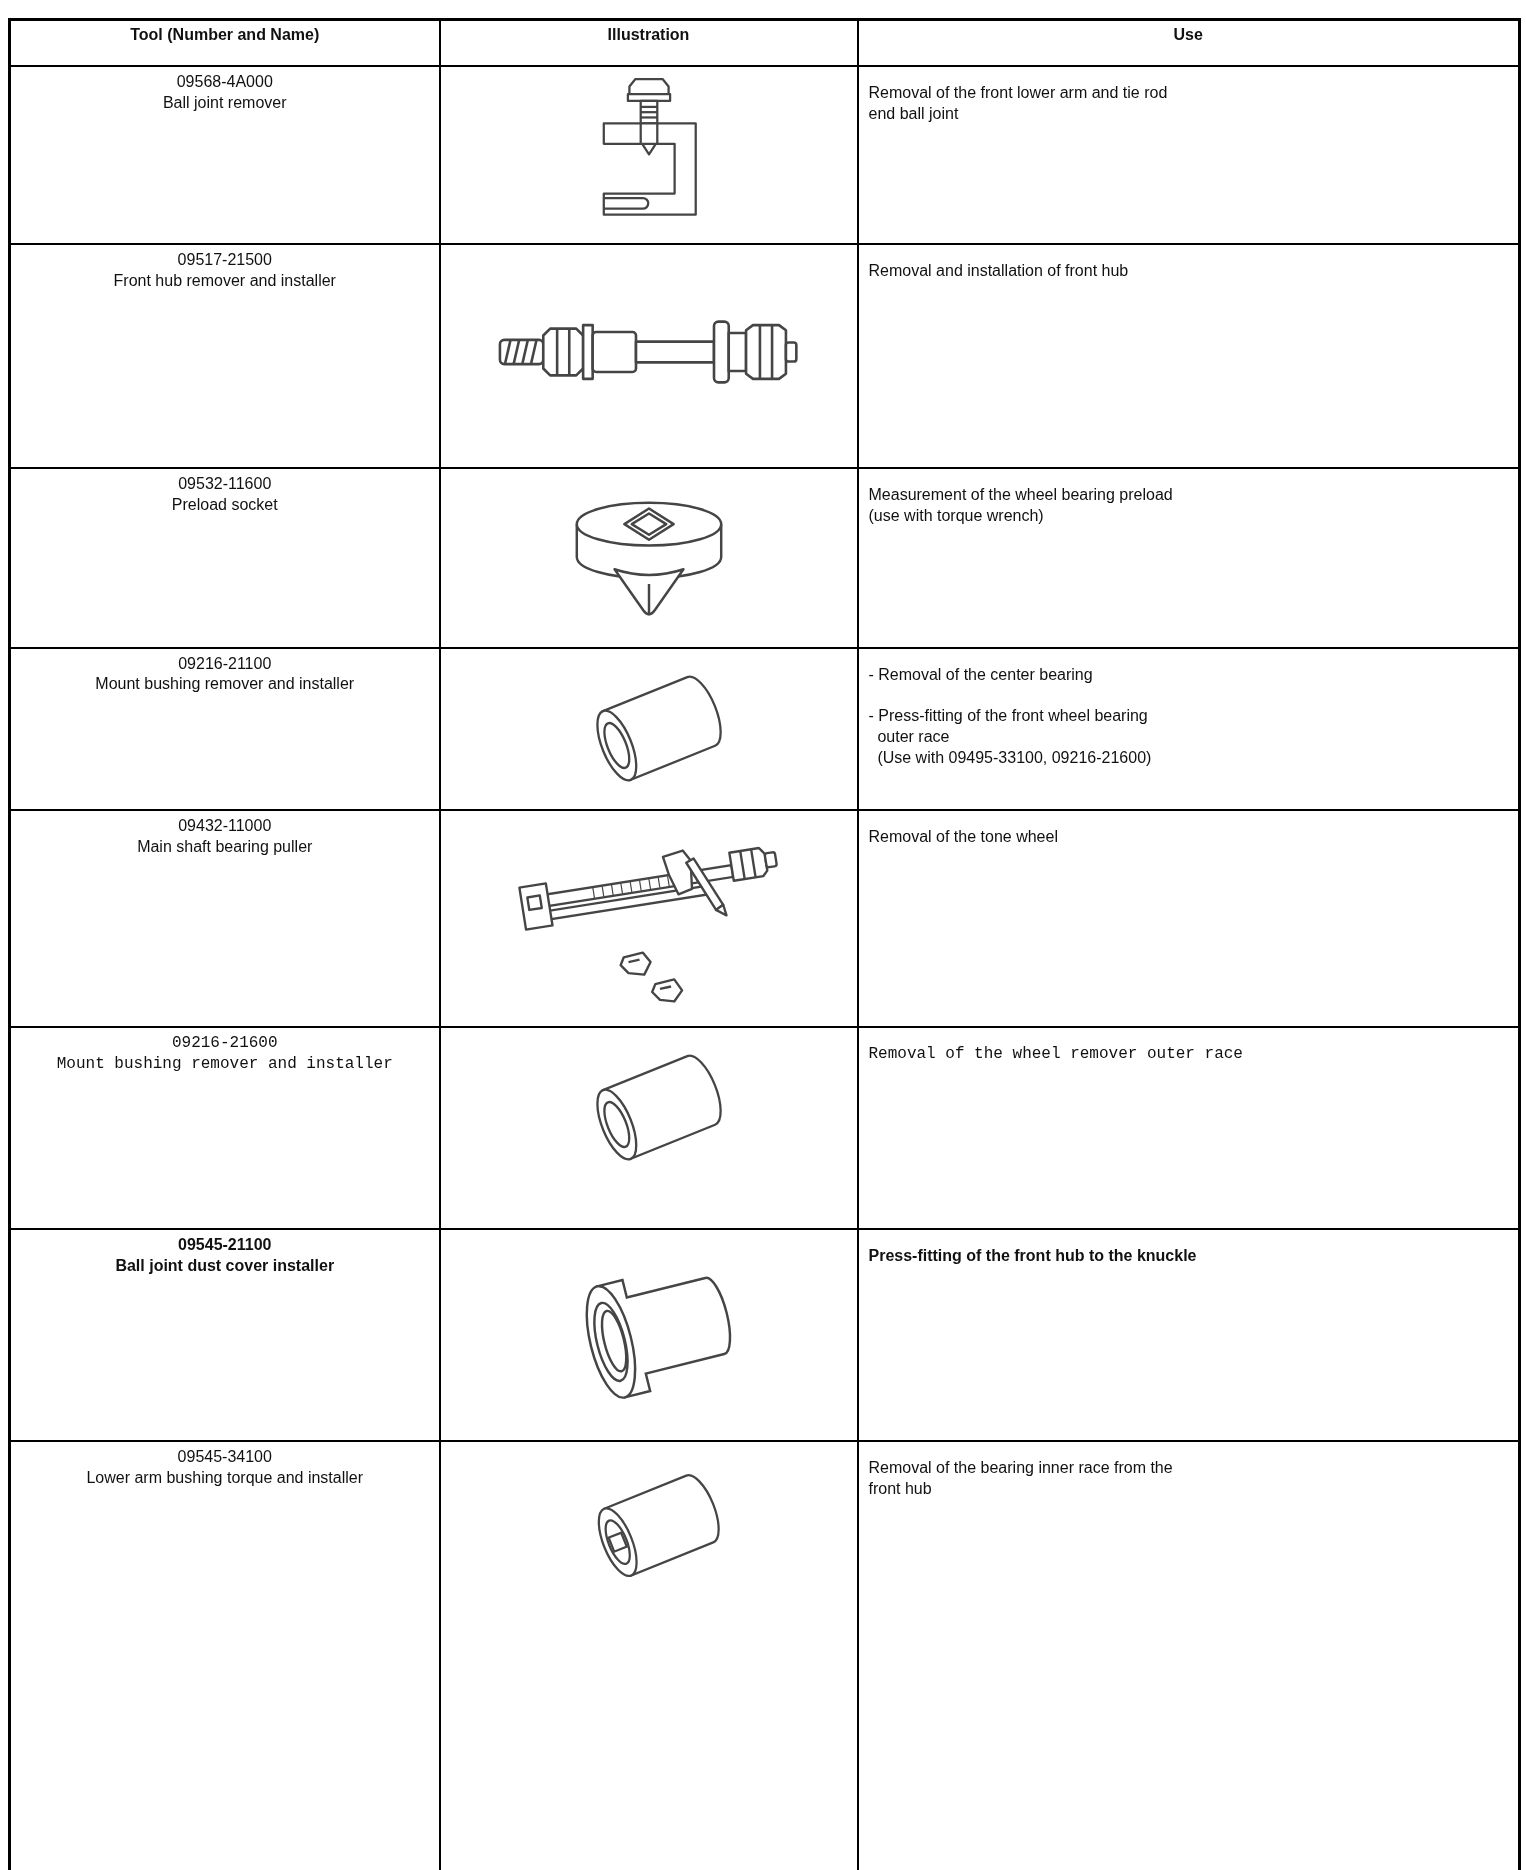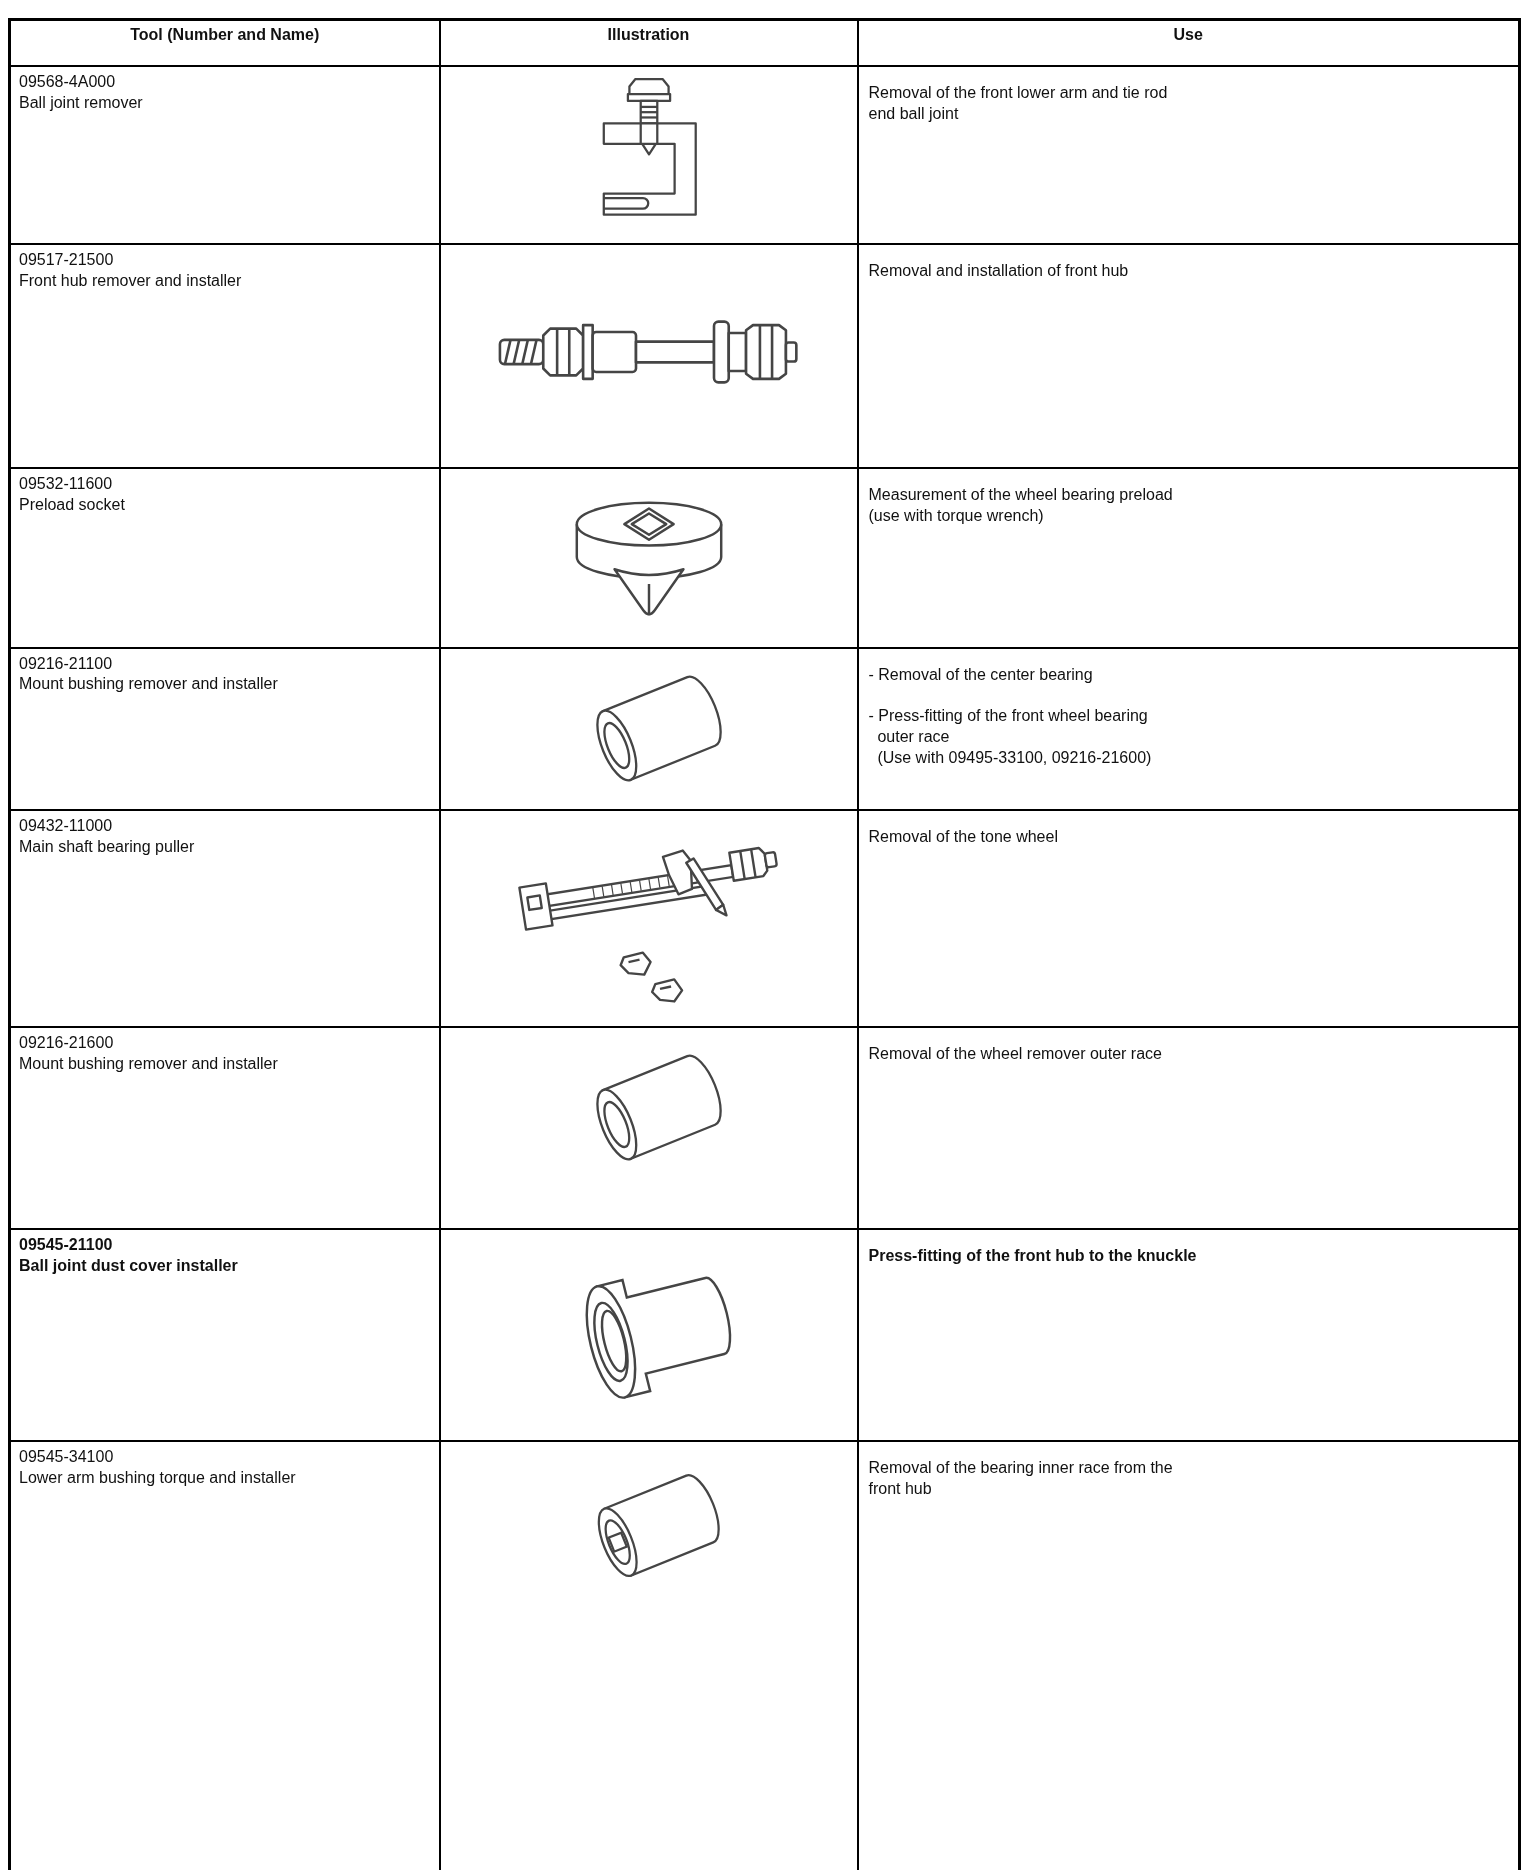--- a/index.html
+++ b/index.html
@@ -11,27 +11,27 @@
   table.tools{
     position:absolute;left:8px;top:18px;width:1510px;
     border-collapse:collapse;table-layout:fixed;
     border:3px solid #000000;background:#ffffff;
   }
   table.tools th, table.tools td{
     border:2px solid #000000;vertical-align:top;
     font-size:16px;line-height:1.3;
   }
   th.hdr{font-weight:bold;text-align:center;height:36px;padding:4px 6px;font-size:21px;}
-  td.tool-cell{padding:5px 8px;}
+  td.tool-cell{padding:5px 8px;text-align:center;}
   td.tool-cell .num{white-space:nowrap;}
   td.tool-cell .nm{white-space:normal;}
   td.illus-cell{text-align:center;padding:2px 4px;}
   td.use-cell{padding:16px 10px;white-space:pre-wrap;}
   tr.r0{height:172px;} tr.r1{height:224px;margin-top:33px;} tr.r2{height:169px;} tr.r3{height:144px;}
-  tr.r4{height:213px;} tr.r5{height:202px;} tr.r6{height:212px;font-weight:bold;} tr.r7{height:465px;}
+  tr.r4{height:213px;} tr.r5{height:202px;font-family:Liberation Mono, monospace;} tr.r6{height:212px;font-weight:bold;} tr.r7{height:465px;}
   svg.tool-art{display:inline-block;}
   .mt4{margin-top:4px;} .mt8{margin-top:8px;} .mt12{margin-top:12px;}
   .mt18{margin-top:18px;} .mt40{margin-top:40px;}
 </style>
 </head>
 <body>
 
 <div class="page">
   <table class="tools">
     <colgroup>

